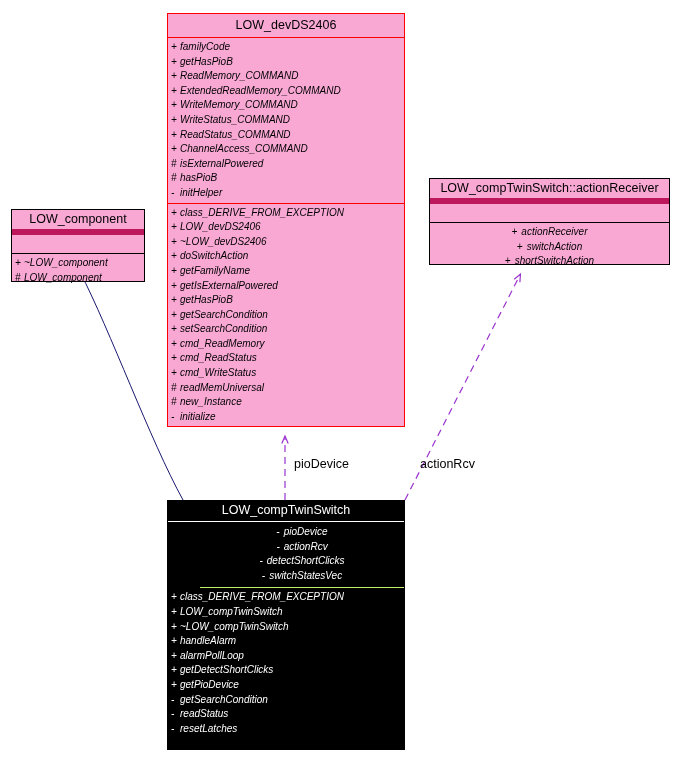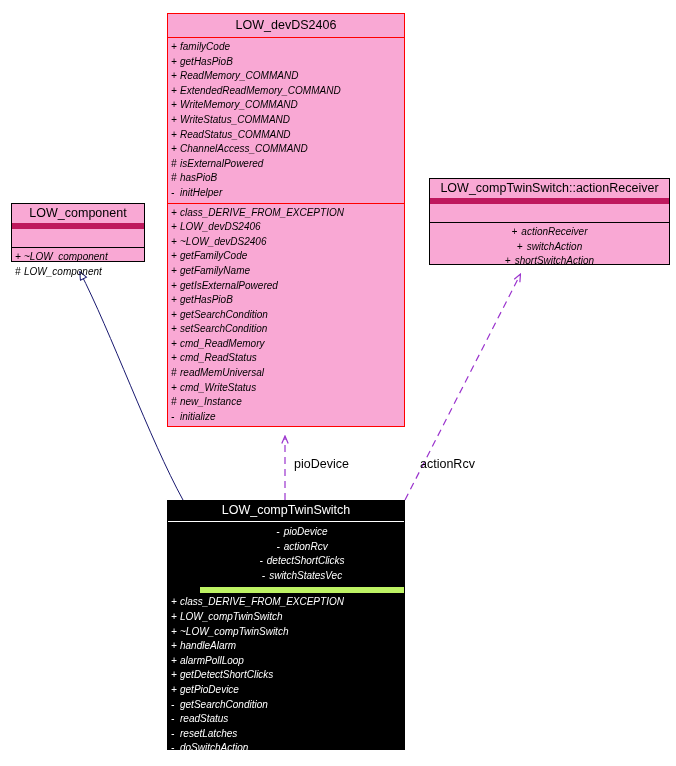--- a/index.html
+++ b/index.html
@@ -41,21 +41,21 @@
   .uml-box.red .uml-title   { border-bottom: 1px solid #ff0000; }
   .uml-box.black .uml-title { border-bottom: 6px solid #be185d; }
   .uml-box.dark .uml-title  { border-bottom: 1px solid #ffffff; color: #ffffff; }
 
   .uml-compartment {
     padding: 2px 0 2px 0;
     overflow: hidden;
   }
   .uml-box.red .uml-compartment.sep   { border-bottom: 1px solid #ff0000; }
   .uml-box.black .uml-compartment.sep { border-bottom: 1px solid #000000; }
-  .uml-box.dark .uml-compartment.sep  { border-bottom: 6px solid #bef264; margin-left: 32px; }
+  .uml-box.dark .uml-compartment.sep  { border-bottom: 1px solid #bef264; margin-left: 32px; }
 
   .uml-row {
     font-size: 10px;
     line-height: 14.6px;
     color: #000000;
     white-space: nowrap;
     padding-left: 3px;
     font-family: "Liberation Sans", sans-serif;
     font-style: italic;
   }
@@ -126,36 +126,36 @@
       <div class="uml-row"><span class="vis">+</span><span>ReadStatus_COMMAND</span></div>
       <div class="uml-row"><span class="vis">+</span><span>ChannelAccess_COMMAND</span></div>
       <div class="uml-row"><span class="vis">#</span><span>isExternalPowered</span></div>
       <div class="uml-row"><span class="vis">#</span><span>hasPioB</span></div>
       <div class="uml-row"><span class="vis">-</span><span>initHelper</span></div>
     </div>
     <div class="uml-compartment">
       <div class="uml-row"><span class="vis">+</span><span>class_DERIVE_FROM_EXCEPTION</span></div>
       <div class="uml-row"><span class="vis">+</span><span>LOW_devDS2406</span></div>
       <div class="uml-row"><span class="vis">+</span><span>~LOW_devDS2406</span></div>
-      <div class="uml-row"><span class="vis">+</span><span>getFamilyCode</span></div>
+      <div class="uml-row"><span class="vis">+</span><span>doSwitchAction</span></div>
       <div class="uml-row"><span class="vis">+</span><span>getFamilyName</span></div>
       <div class="uml-row"><span class="vis">+</span><span>getIsExternalPowered</span></div>
       <div class="uml-row"><span class="vis">+</span><span>getHasPioB</span></div>
       <div class="uml-row"><span class="vis">+</span><span>getSearchCondition</span></div>
       <div class="uml-row"><span class="vis">+</span><span>setSearchCondition</span></div>
       <div class="uml-row"><span class="vis">+</span><span>cmd_ReadMemory</span></div>
       <div class="uml-row"><span class="vis">+</span><span>cmd_ReadStatus</span></div>
+      <div class="uml-row"><span class="vis">+</span><span>cmd_WriteStatus</span></div>
       <div class="uml-row"><span class="vis">#</span><span>readMemUniversal</span></div>
-      <div class="uml-row"><span class="vis">+</span><span>cmd_WriteStatus</span></div>
       <div class="uml-row"><span class="vis">#</span><span>new_Instance</span></div>
       <div class="uml-row"><span class="vis">-</span><span>initialize</span></div>
     </div>
   </div>
 
-  <div class="uml-box black" style="left:11px; top:203px; width:134px; height:59px;">
+  <div class="uml-box black" style="left:11px; top:209px; width:134px; height:73px;">
     <div class="uml-title" style="padding:2px 2px 2px 2px;">LOW_component</div>
     <div class="uml-compartment sep empty-compartment"></div>
     <div class="uml-compartment">
       <div class="uml-row"><span class="vis">+</span><span>~LOW_component</span></div>
       <div class="uml-row"><span class="vis">#</span><span>LOW_component</span></div>
     </div>
   </div>
 
   <div class="uml-box black centered" style="left:429px; top:178px; width:241px; height:87px;">
     <div class="uml-title" style="padding:2px 2px 2px 2px;">LOW_compTwinSwitch::actionReceiver</div>
@@ -179,20 +179,19 @@
       <div class="uml-row"><span class="vis">+</span><span>class_DERIVE_FROM_EXCEPTION</span></div>
       <div class="uml-row"><span class="vis">+</span><span>LOW_compTwinSwitch</span></div>
       <div class="uml-row"><span class="vis">+</span><span>~LOW_compTwinSwitch</span></div>
       <div class="uml-row"><span class="vis">+</span><span>handleAlarm</span></div>
       <div class="uml-row"><span class="vis">+</span><span>alarmPollLoop</span></div>
       <div class="uml-row"><span class="vis">+</span><span>getDetectShortClicks</span></div>
       <div class="uml-row"><span class="vis">+</span><span>getPioDevice</span></div>
       <div class="uml-row"><span class="vis">-</span><span>getSearchCondition</span></div>
       <div class="uml-row"><span class="vis">-</span><span>readStatus</span></div>
       <div class="uml-row"><span class="vis">-</span><span>resetLatches</span></div>
-      <div class="uml-row"><span class="vis">-</span><span>doSwitchAction</span></div>
     </div>
   </div>
 
   <div class="edge-label" style="left:294px; top:457px;">pioDevice</div>
   <div class="edge-label" style="left:420px; top:457px;">actionRcv</div>
 
 </div>
 
 </body></html>

